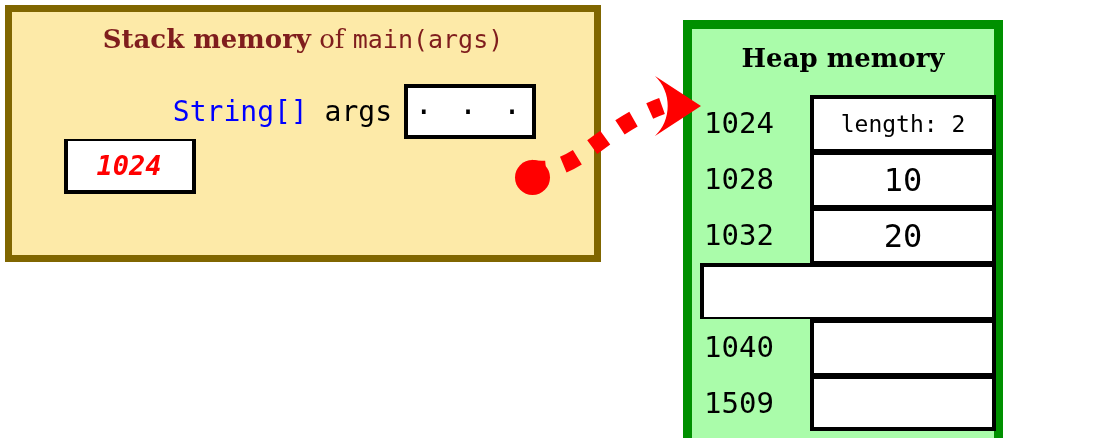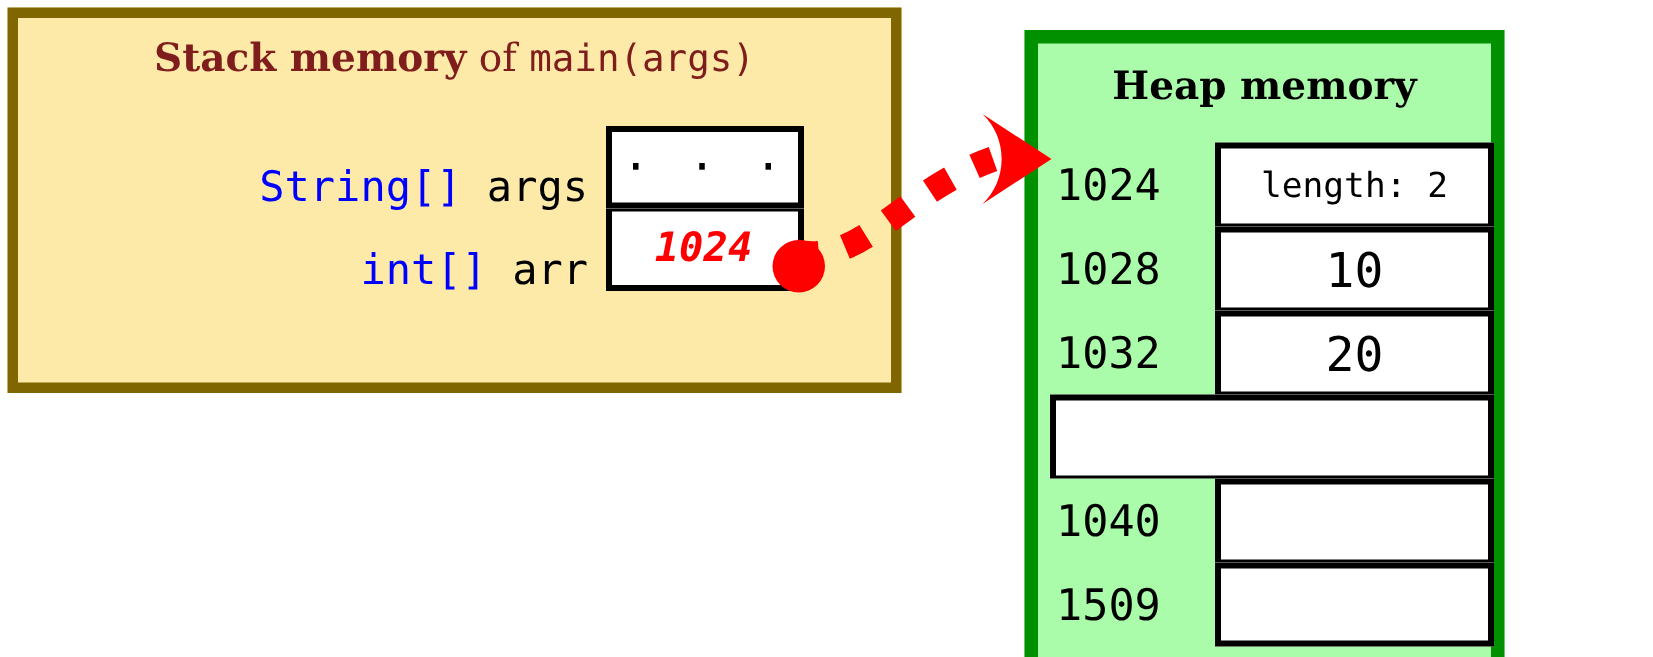--- a/index.html
+++ b/index.html
@@ -54,21 +54,21 @@
 
   
   #stack-vars {
     position: absolute;
     left: 52px;
     top: 72px;
     width: 510px;
   }
   .stack-row {
     display: flex;
-    align-items: flex-end;
+    align-items: center;
     height: 55px;
     box-sizing: border-box;
   }
   .stack-label {
     width: 328px;
     text-align: right;
     padding-right: 12px;
     font-family: "DejaVu Sans Mono", monospace;
     font-size: 28px;
     white-space: nowrap;
@@ -202,21 +202,20 @@
   <div id="stack-vars">
 
     <div class="stack-row">
       <div class="stack-label"><span class="type-kw">String[]</span> <span class="var-nm">args</span></div>
       <div class="stack-cell upper">
         <span class="cell-ellipsis">· · ·</span>
       </div>
     </div>
 
     <div class="stack-row">
-      <div class="stack-label"><span class="type-kw">int[]</span> <span class="var-nm">arr</span></div>
       <div class="stack-cell lower">
         <span class="cell-pointer-val">1024</span>
       </div>
     </div>
 
   </div>
 
   <div id="pointer-dot"></div>
 </div>
 

